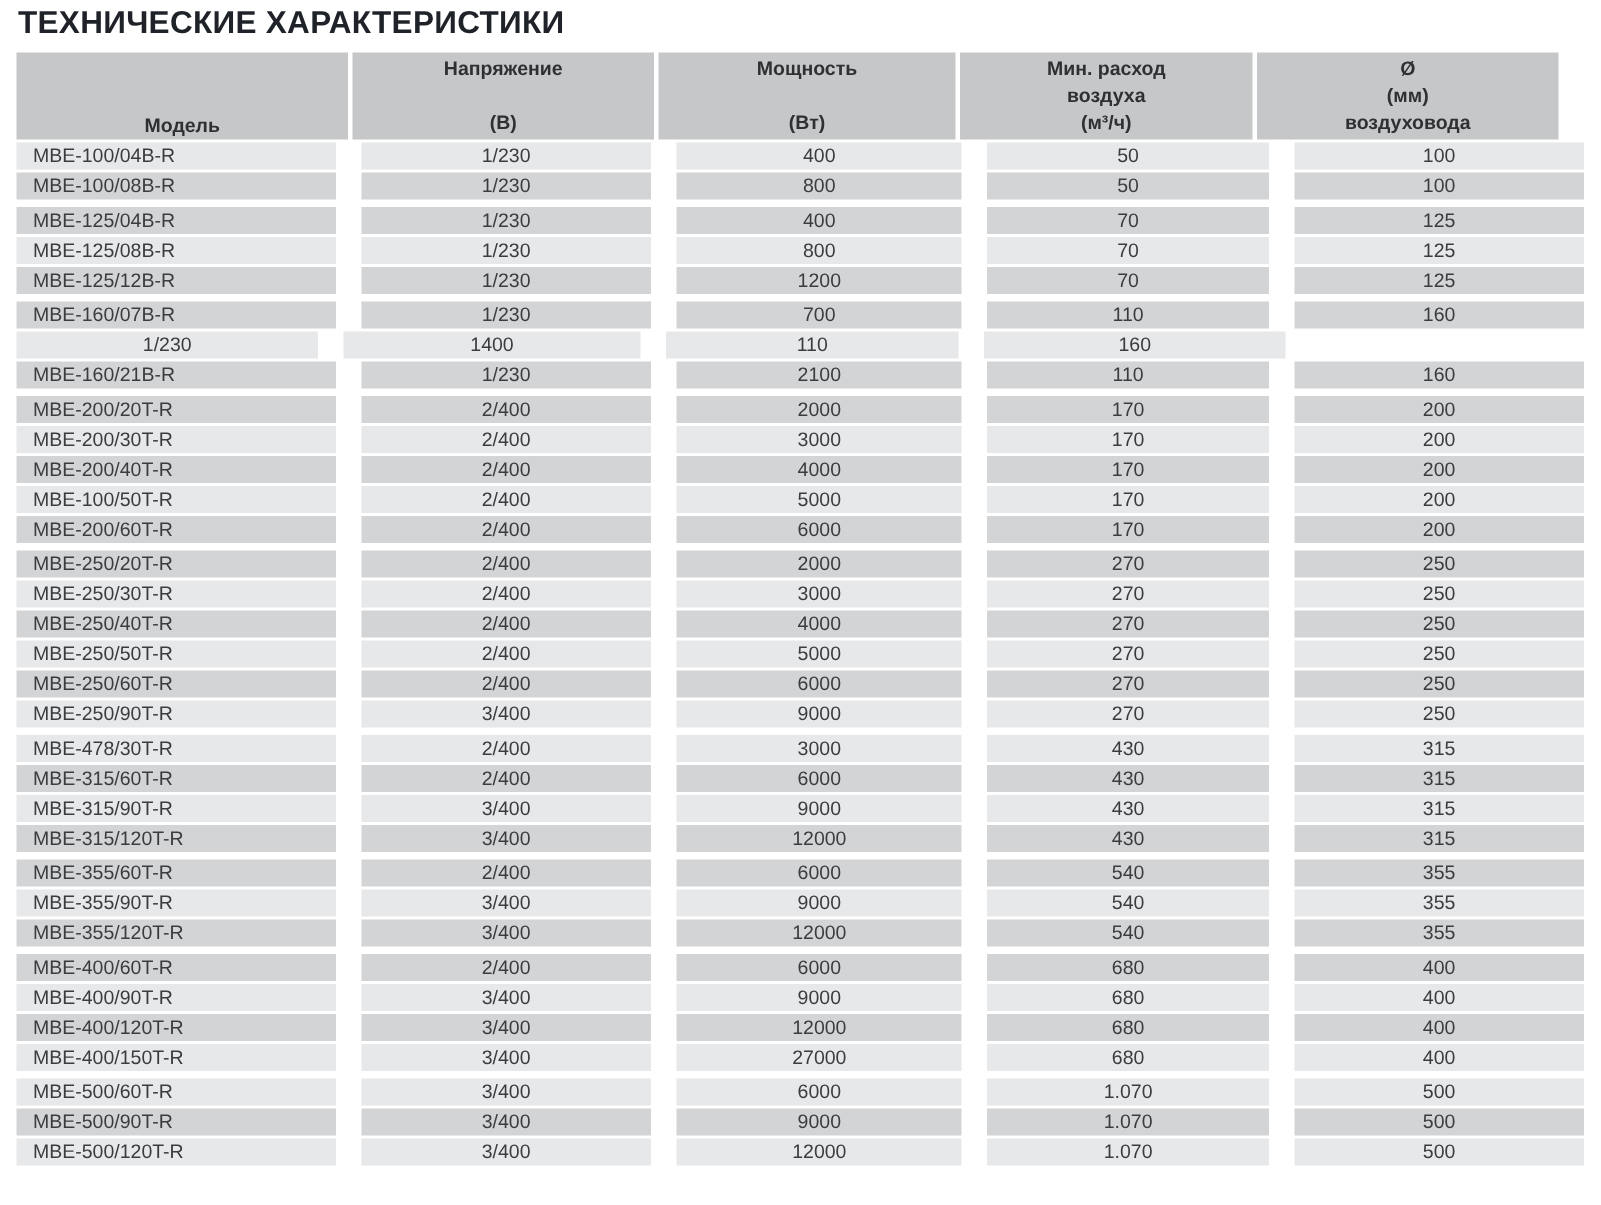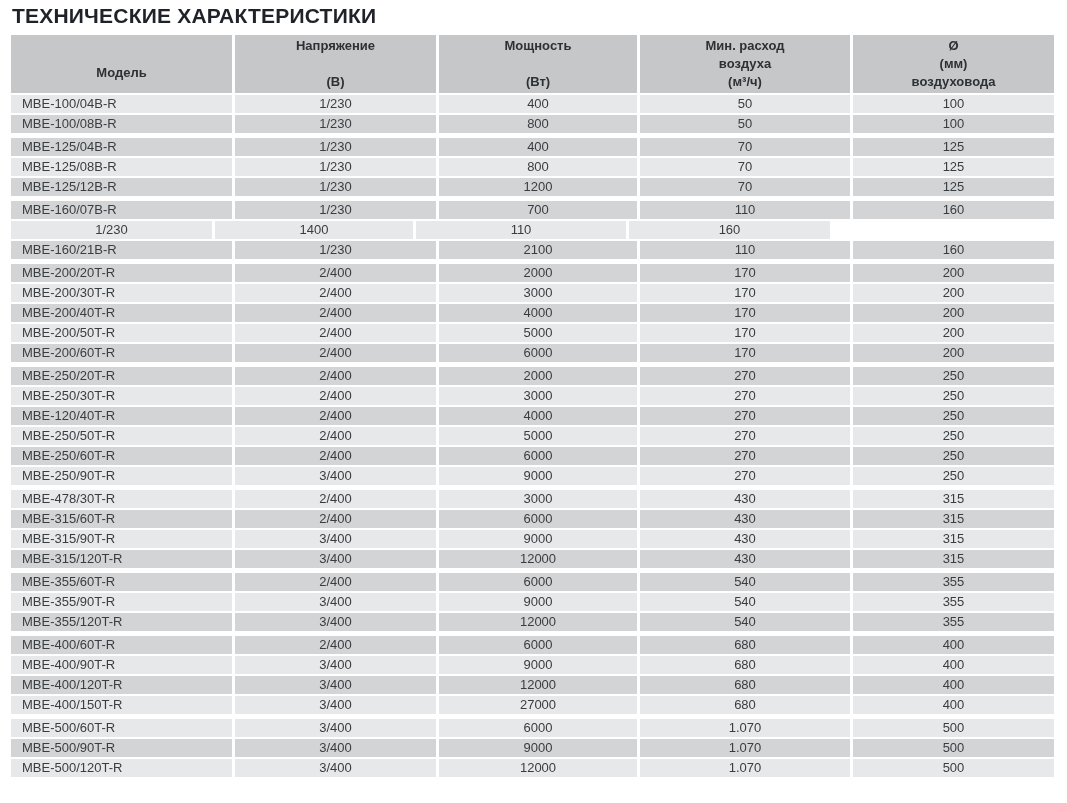--- a/index.html
+++ b/index.html
@@ -47,47 +47,47 @@
     box-sizing: border-box;
     padding-top: 2px;
     display: flex;
     flex-direction: column;
     justify-content: flex-start;
     color: var(--header-text);
     font-weight: bold;
     font-size: 13px;
     text-align: center;
   }
-  .h-cell.center-v { justify-content: center; padding-top: 17px; }
+  .h-cell.center-v { justify-content: flex-end; padding-top: 17px; }
   .hline { line-height: 18px; min-height: 18px; white-space: pre; }
   
   .t-group { margin-bottom: 5px; }
   .t-group:last-child { margin-bottom: 0; }
   .t-row {
     display: flex;
-    column-gap: 3px;
+    column-gap: 17px;
     margin-bottom: 2px;
   }
   .cell {
     height: 18px;
     line-height: 18px;
     font-size: 13px;
     color: var(--body-text);
     text-align: center;
     box-sizing: border-box;
     overflow: hidden;
     white-space: nowrap;
   }
   .t-row.light .cell { background: var(--row-light); }
   .t-row.dark  .cell { background: var(--row-dark); }
   
   .c0 { width: 221px; text-align: left; padding-left: 11px; }
   .c1 { width: 201px; }
   .c2 { width: 198px; }
-  .c3 { width: 210px; }
+  .c3 { width: 195px; }
   .c4 { width: 201px; }
   .h-cell.c0 { padding-left: 0; text-align: center; }
 </style>
 </head>
 <body>
 
 <div class="page">
   <h1 class="title">ТЕХНИЧЕСКИЕ ХАРАКТЕРИСТИКИ</h1>
 
   <div class="spec-table">
@@ -196,21 +196,21 @@
             <div class="cell c4">200</div>
           </div>
           <div class="t-row dark">
             <div class="cell c0">MBE-200/40T-R</div>
             <div class="cell c1">2/400</div>
             <div class="cell c2">4000</div>
             <div class="cell c3">170</div>
             <div class="cell c4">200</div>
           </div>
           <div class="t-row light">
-            <div class="cell c0">MBE-200/50T-R</div>
+            <div class="cell c0">MBE-100/50T-R</div>
             <div class="cell c1">2/400</div>
             <div class="cell c2">5000</div>
             <div class="cell c3">170</div>
             <div class="cell c4">200</div>
           </div>
           <div class="t-row dark">
             <div class="cell c0">MBE-200/60T-R</div>
             <div class="cell c1">2/400</div>
             <div class="cell c2">6000</div>
             <div class="cell c3">170</div>
@@ -226,21 +226,21 @@
             <div class="cell c4">250</div>
           </div>
           <div class="t-row light">
             <div class="cell c0">MBE-250/30T-R</div>
             <div class="cell c1">2/400</div>
             <div class="cell c2">3000</div>
             <div class="cell c3">270</div>
             <div class="cell c4">250</div>
           </div>
           <div class="t-row dark">
-            <div class="cell c0">MBE-120/40T-R</div>
+            <div class="cell c0">MBE-250/40T-R</div>
             <div class="cell c1">2/400</div>
             <div class="cell c2">4000</div>
             <div class="cell c3">270</div>
             <div class="cell c4">250</div>
           </div>
           <div class="t-row light">
             <div class="cell c0">MBE-250/50T-R</div>
             <div class="cell c1">2/400</div>
             <div class="cell c2">5000</div>
             <div class="cell c3">270</div>

